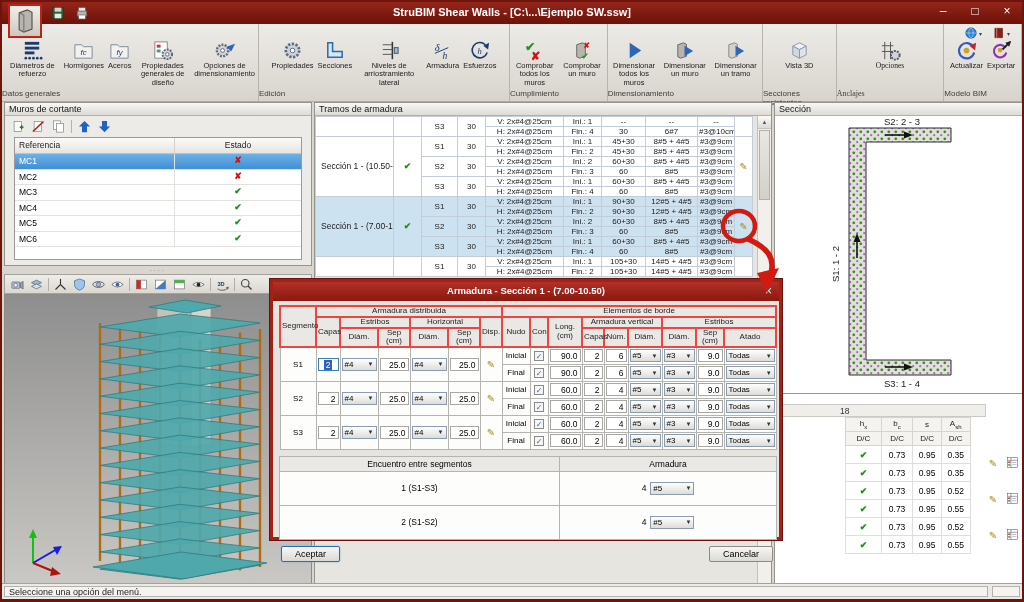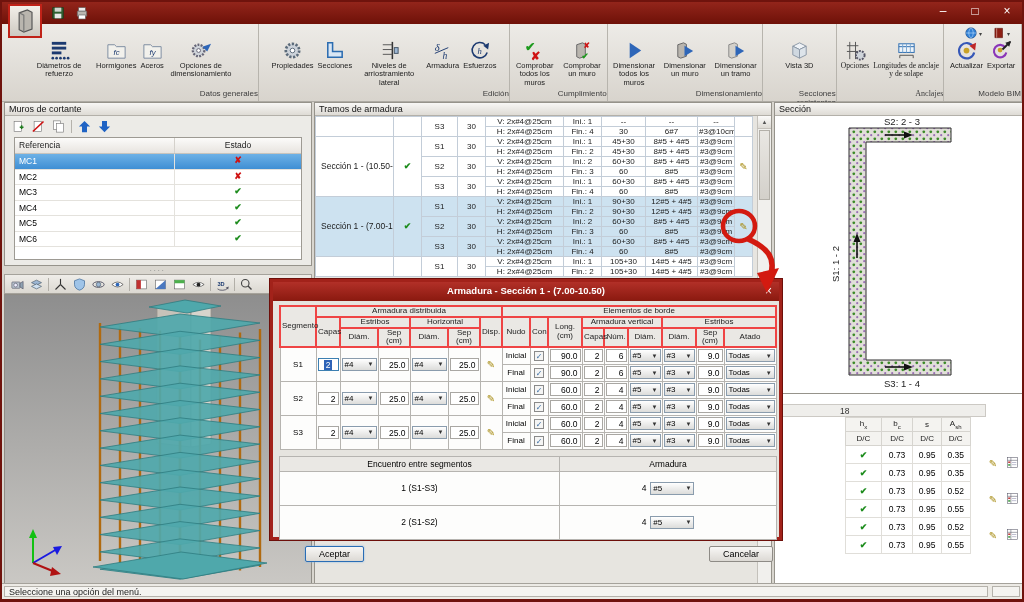--- a/index.html
+++ b/index.html
@@ -25,21 +25,21 @@
             background:linear-gradient(#edebe7,#d8d4cd); border-bottom:1px solid #aeaba4;
             display:flex; }
   .helpbar { position:absolute; right:12px; top:2px; display:flex; gap:10px; z-index:5; }
   .helpbar .hi { display:flex; align-items:center; gap:1px; font-size:6px; color:#444; }
   .helpbar svg { width:14px; height:14px; }
   .rgroup { height:100%; display:flex; flex-direction:column; border-right:1px solid #b7b4ad; padding-top:14px; }
   .ritems { flex:1; display:flex; justify-content:center; align-items:flex-start; gap:2px; padding:0 2px; }
   .ritem { display:flex; flex-direction:column; align-items:center; text-align:center;
            font-size:7.5px; line-height:1.12; color:#1c1c1c; padding:1px; cursor:default; }
   .ritem svg { width:23px; height:23px; margin-bottom:2px; }
-  .rlabel { height:12px; text-align:right; font-size:8px; color:#3d3d3d; }
+  .rlabel { height:12px; text-align:left; font-size:8px; color:#3d3d3d; }
 
   
   .panel { position:absolute; background:#fff; border:1px solid #96938b; }
   .ptitle { height:13px; background:linear-gradient(#f8f7f5,#dedbd5); border-bottom:1px solid #b3b0a9;
             font-size:9px; color:#161616; padding:0 4px; line-height:12px; }
 
   
   #muros { left:2px; top:100px; width:308px; height:164px; background:#ecebe7; }
   .mtools { height:20px; display:flex; align-items:center; gap:5px; padding:0 6px; }
   .mtools .ti { width:15px; height:15px; cursor:pointer; }
@@ -120,40 +120,41 @@
   .cb { display:inline-block; width:10px; height:10px; border:1px solid #8a8a8a; background:#f5f5f4;
         font-size:8px; line-height:9px; color:#3b6ea5; cursor:pointer; }
   table.et { border-collapse:collapse; width:498px; font-size:8.5px; margin-top:6px; }
   table.et th { border:1px solid #b6b4b0; background:#eae8e4; font-weight:normal; height:15px; }
   table.et td { border:1px solid #b6b4b0; background:#fdfdfc; height:34px; text-align:center; }
   .etarm { display:flex; align-items:center; justify-content:center; gap:4px; }
   .etarm .cmb { width:44px; }
   .dbtns { position:relative; height:22px; margin-top:6px; }
   .btn { position:absolute; top:0; border:1px solid #8e8b86; border-radius:2px; font-size:9px;
          padding:2px 13px; background:linear-gradient(#f8f7f5,#dcd9d4); cursor:pointer; }
-  .btn.ok { left:2px; border-color:#2a6db5; box-shadow:0 0 2px #7fb2e5;margin-left:24px; }
+  .btn.ok { left:2px; border-color:#2a6db5; box-shadow:0 0 2px #7fb2e5; }
   .btn.cancel { right:0; }
 
   
   .statusbar { position:absolute; left:0; right:0; bottom:0; height:16px; background:#eceae5;
                border-top:1px solid #a5a29b; }
   .statusbar .fld { position:absolute; left:2px; top:2px; right:34px; bottom:2px;
                     border:1px solid #b5b2ab; background:#f4f3f0; font-size:9px; padding:0 4px;
                     line-height:11px; color:#222; }
   .statusbar .cell { position:absolute; right:2px; top:2px; width:28px; bottom:2px;
                      border:1px solid #b5b2ab; background:#f4f3f0; }
 
   #annot { position:absolute; left:0; top:0; width:1024px; height:602px; z-index:99; pointer-events:none; }
 </style>
 </head>
 <body>
 
 <div id="window">
 
   <div class="titlebar">
+    <div class="title-text">StruBIM Shear Walls - [C:\...\Ejemplo SW.ssw]</div>
     <div class="winbtns">
       <div class="winbtn">–</div>
       <div class="winbtn">□</div>
       <div class="winbtn">×</div>
     </div>
   </div>
   <div class="appicon"><svg viewBox="0 0 24 24" width="100%" height="100%">
         <path d="M7,5 L14,2.5 L18,4.5 V19 L11,21.5 L7,19.5 Z" fill="#b9b5ae" stroke="#555"></path>
         <path d="M7,5 L11,7 V21.5" fill="none" stroke="#777"></path>
       </svg></div>
@@ -213,20 +214,30 @@
           </div>
           <div class="ritem">
             <span style="width: 23px; height: 23px;"><svg viewBox="0 0 24 24" width="100%" height="100%">
                 <path d="M3,6 H10 L12,8 H21 V20 H3 Z" fill="#f2f1ec" stroke="#7b8ba0"></path>
                 <text x="12" y="17" font-size="8" text-anchor="middle" fill="#1c3a70" font-style="italic">fy</text>
               </svg></span>
             <span style="max-width: 66px;">Aceros</span>
           </div>
           <div class="ritem">
             <span style="width: 23px; height: 23px;"><svg viewBox="0 0 24 24" width="100%" height="100%">
+                <rect x="4" y="3" width="13" height="17" fill="#fff" stroke="#888"></rect>
+                <rect x="6" y="6" width="4" height="3" fill="#c33"></rect>
+                <rect x="6" y="11" width="4" height="3" fill="#3a7"></rect>
+                <circle cx="17" cy="16" r="5" fill="#cfd4da" stroke="#667" stroke-dasharray="2,1.2" stroke-width="2"></circle>
+                <circle cx="17" cy="16" r="1.8" fill="#fff" stroke="#667"></circle>
+              </svg></span>
+            <span style="max-width: 66px;">Propiedades generales de diseño</span>
+          </div>
+          <div class="ritem">
+            <span style="width: 23px; height: 23px;"><svg viewBox="0 0 24 24" width="100%" height="100%">
                 <circle cx="10" cy="12" r="6" fill="#cfd4da" stroke="#667" stroke-dasharray="2,1.3" stroke-width="2.4"></circle>
                 <circle cx="10" cy="12" r="2" fill="#fff" stroke="#667"></circle>
                 <polygon points="14,8 23,5 19,13" fill="#2e66b8"></polygon>
               </svg></span>
             <span style="max-width: 66px;">Opciones de dimensionamiento</span>
           </div>
         </div>
         <div class="rlabel">Datos generales</div>
       </div>
       <div class="rgroup" style="width: 252px;">
@@ -335,31 +346,20 @@
         <div class="ritems">
           <div class="ritem">
             <span style="width: 23px; height: 23px;"><svg viewBox="0 0 24 24" width="100%" height="100%">
                 <line x1="6" y1="3" x2="6" y2="21" stroke="#555"></line>
                 <line x1="12" y1="3" x2="12" y2="21" stroke="#555"></line>
                 <line x1="3" y1="7" x2="15" y2="7" stroke="#555"></line>
                 <line x1="3" y1="13" x2="15" y2="13" stroke="#555"></line>
                 <circle cx="17" cy="17" r="4.5" fill="#cfd4da" stroke="#556" stroke-dasharray="2,1.2" stroke-width="2"></circle>
               </svg></span>
             <span style="max-width: 66px;">Opciones</span>
-          </div>
-          <div class="ritem">
-            <span style="width: 23px; height: 23px;"><svg viewBox="0 0 24 24" width="100%" height="100%">
-                <rect x="4" y="5" width="16" height="9" fill="#eef4fa" stroke="#2b6cb0"></rect>
-                <line x1="4" y1="8" x2="20" y2="8" stroke="#2b6cb0"></line>
-                <line x1="8" y1="5" x2="8" y2="14" stroke="#7aa6cf"></line>
-                <line x1="12" y1="5" x2="12" y2="14" stroke="#7aa6cf"></line>
-                <line x1="16" y1="5" x2="16" y2="14" stroke="#7aa6cf"></line>
-                <path d="M5,17 H19 M5,17 V20 M19,17 V20" stroke="#555" fill="none"></path>
-              </svg></span>
-            <span style="max-width: 66px;">Longitudes de anclaje y de solape</span>
           </div>
         </div>
         <div class="rlabel">Anclajes</div>
       </div>
       <div class="rgroup" style="width: 78px;">
         <div class="ritems">
           <div class="ritem">
             <span style="width: 23px; height: 23px;"><svg viewBox="0 0 24 24" width="100%" height="100%">
                 <path d="M19,8 A8,8 0 1 0 20,14" fill="none" stroke="#3658b8" stroke-width="2.2"></path>
                 <polygon points="22,4 15,7 21,12" fill="#c02828"></polygon>

